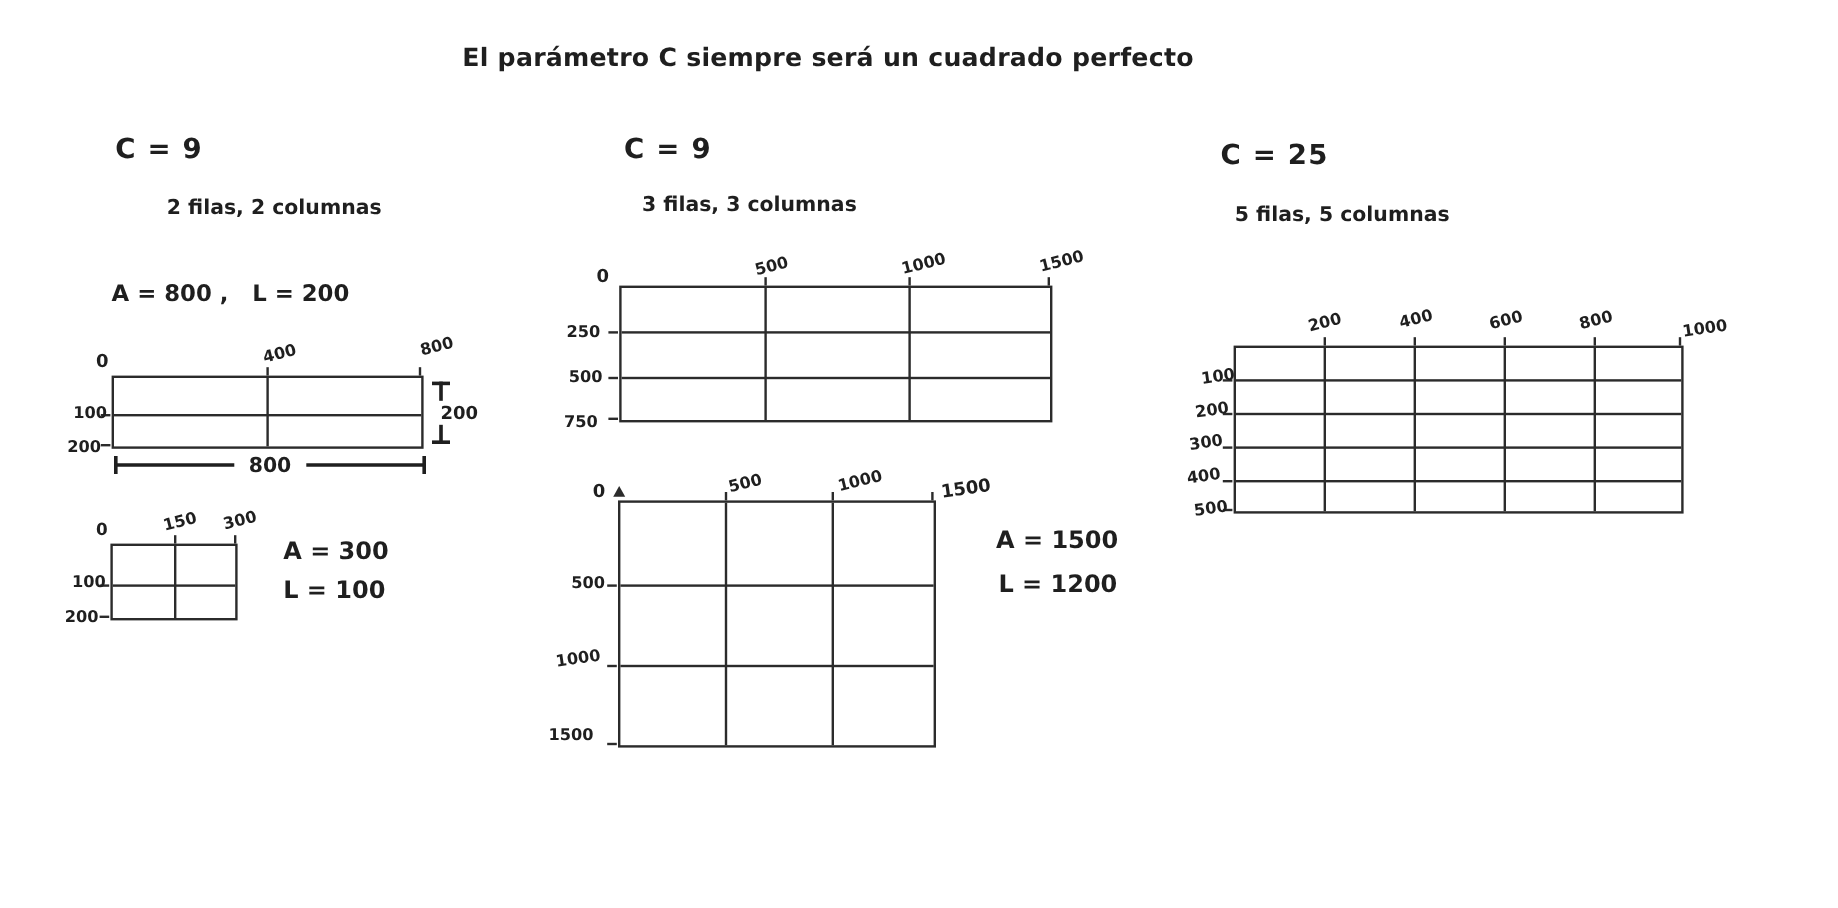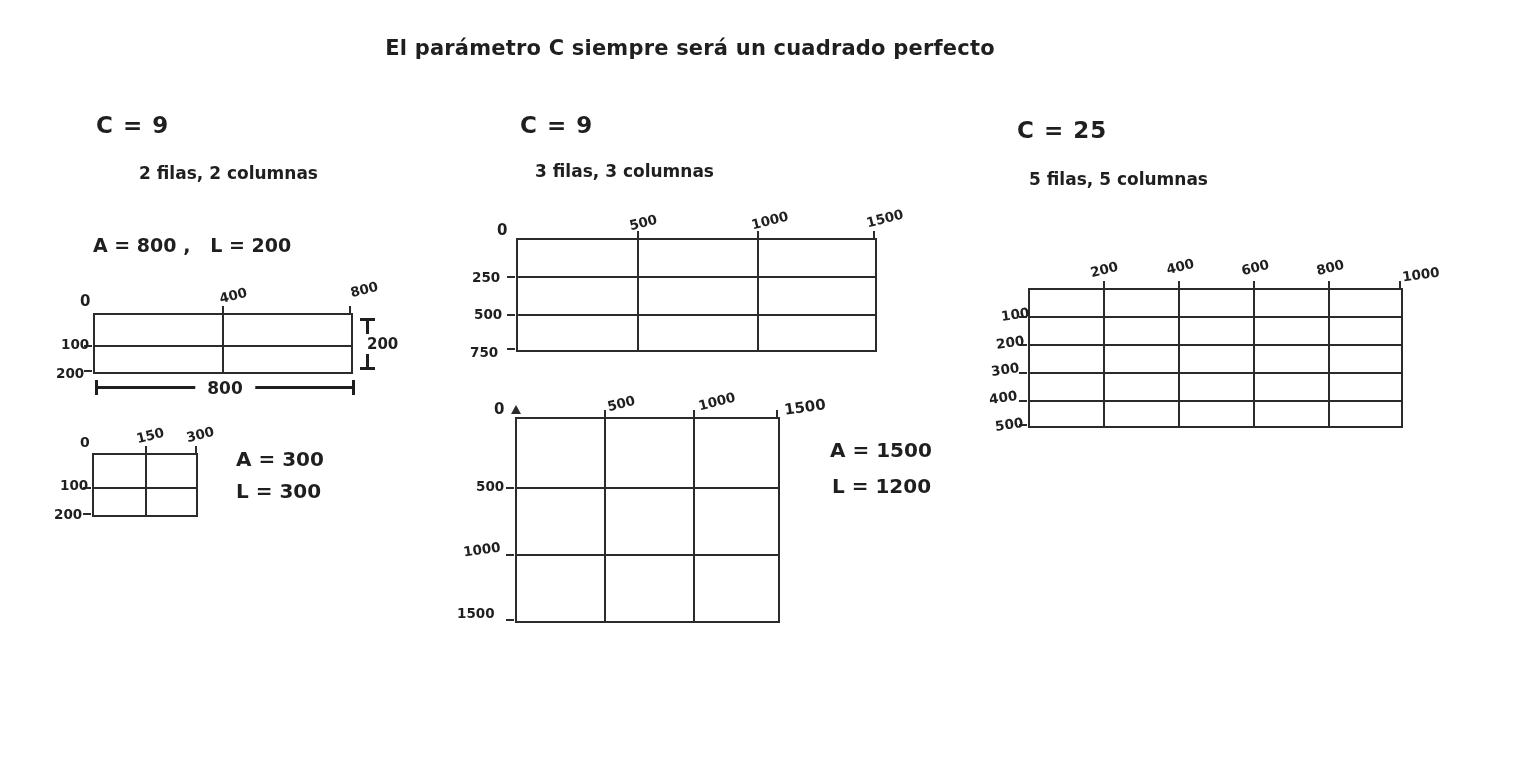--- a/index.html
+++ b/index.html
@@ -81,21 +81,21 @@
     <div class="tmt" style="left:101px;"></div>
     <div class="tml" style="top:32px;"></div>
     <div class="tml" style="top:58px;"></div>
   </div>
   <span class="zero" style="left:80px;top:434px;font-size:14px;">0</span>
   <span class="tk rot" style="left:136px;top:427px;">150</span>
   <span class="tk rot" style="left:186px;top:426px;">300</span>
   <span class="tk" style="left:60px;top:477px;">100</span>
   <span class="tk" style="left:54px;top:506px;">200</span>
   <span class="side" style="left:236px;top:447px;">A = 300</span>
-  <span class="side" style="left:236px;top:479px;">L = 300</span>
+  <span class="side" style="left:236px;top:479px;">L = 100</span>
 
   <div class="abs clabel" style="left:520px;top:112px;">C = 9</div>
   <div class="abs sizelabel" style="left:535px;top:161px;">3 filas, 3 columnas</div>
 
   <div class="gridbox" style="left:516px;top:238px;width:361px;height:114px;">
     <div class="vl" style="left:119px;"></div>
     <div class="vl" style="left:239px;"></div>
     <div class="hl" style="top:36px;"></div>
     <div class="hl" style="top:74px;"></div>
     <div class="tmt" style="left:119px;"></div>

